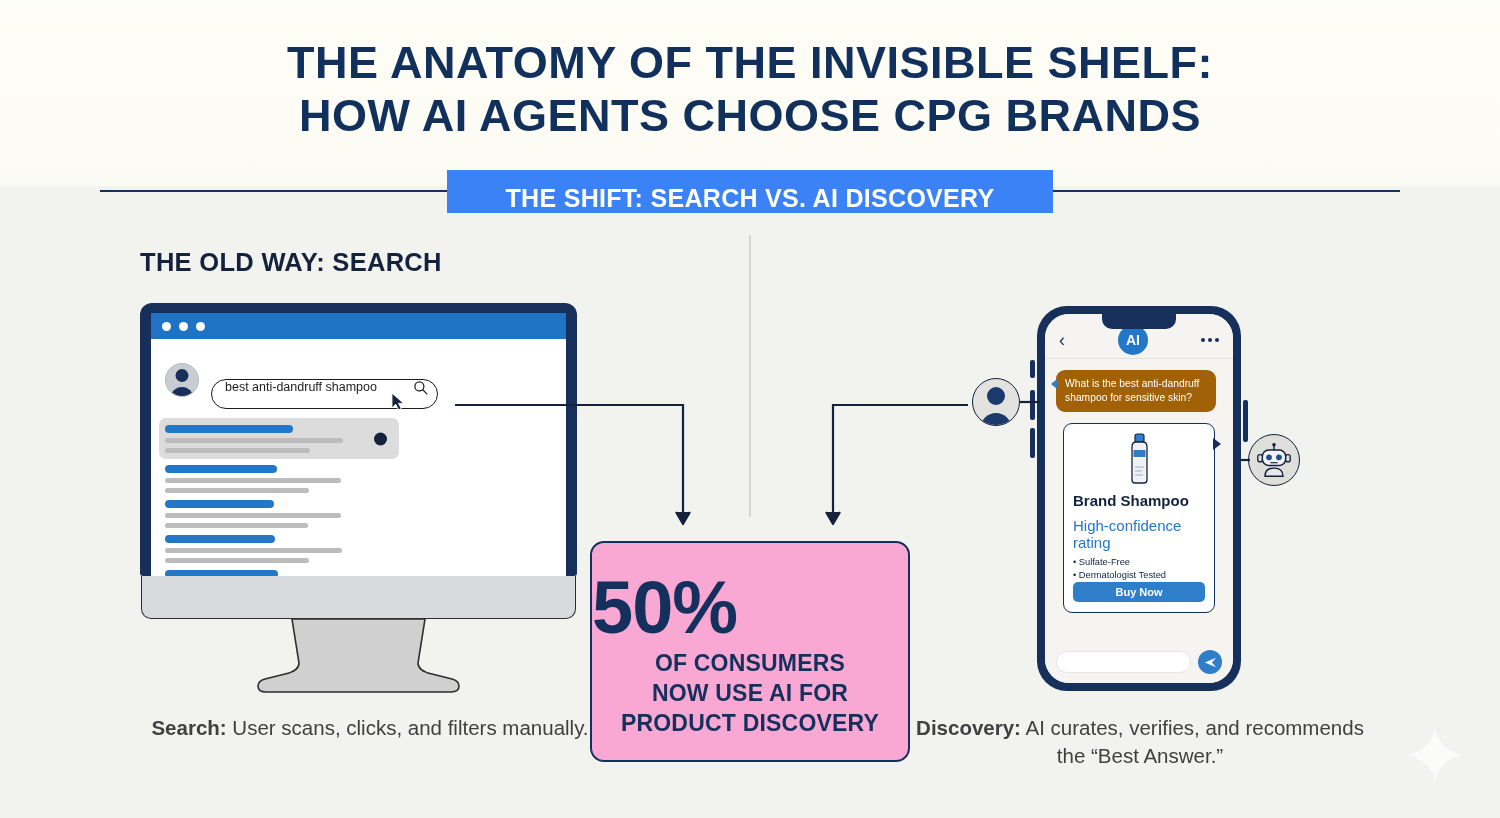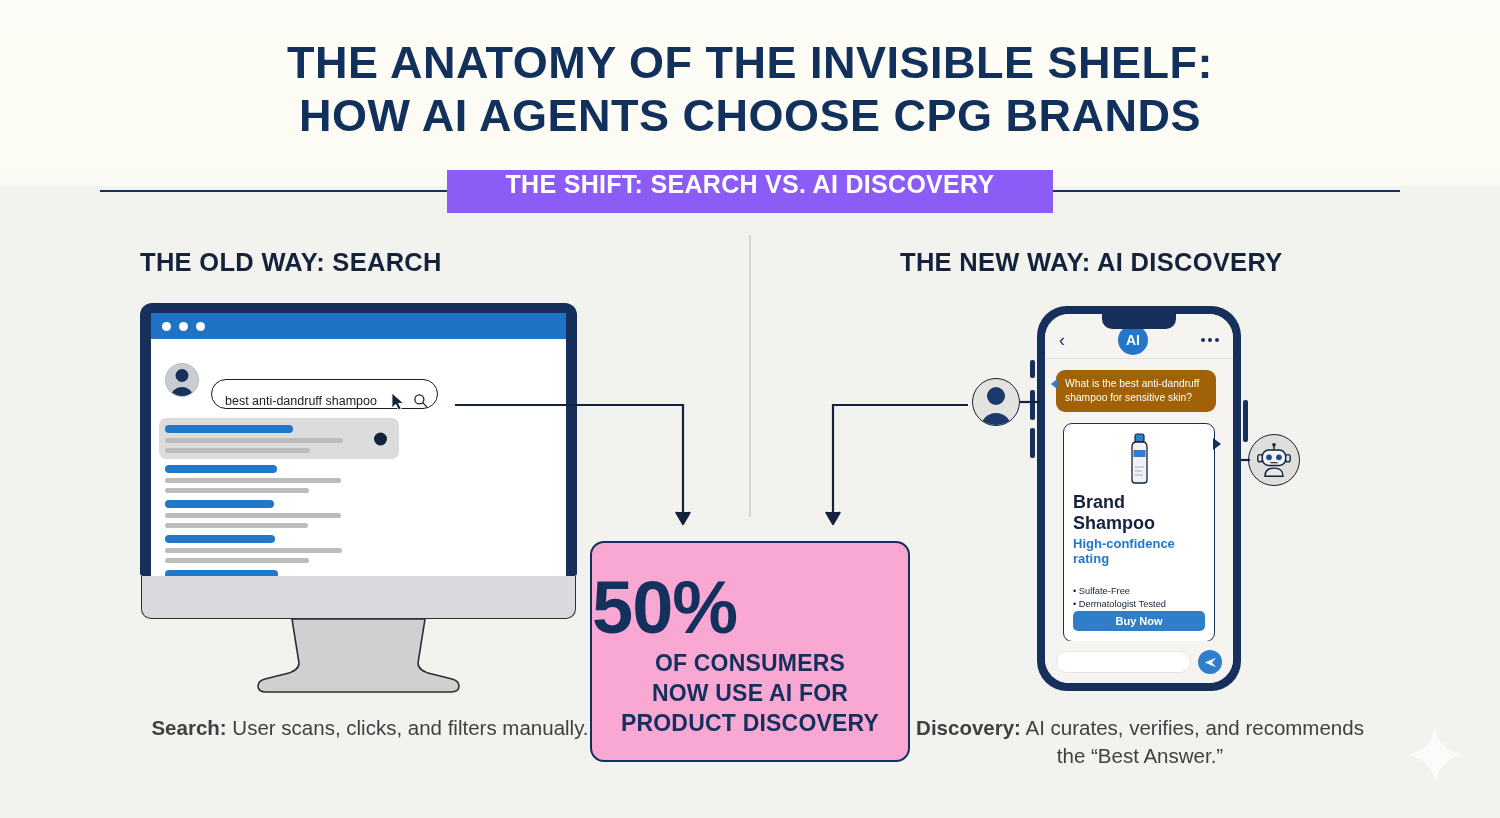--- a/index.html
+++ b/index.html
@@ -38,22 +38,22 @@
   .title .l2 { display: block; font-size: 45px; }
 
   
   .rule {
     position: absolute; left: 100px; top: 190px; width: 1300px; height: 2px;
     background: #14305c;
   }
   .banner {
     position: absolute; left: 447px; top: 170px;
     width: 606px; height: 43px;
-    background: #8b5cf6;
-    display: flex; align-items: flex-start; justify-content: center;
+    background: #3b82f6;
+    display: flex; align-items: flex-end; justify-content: center;
   }
   .banner span {
     color: #ffffff; font-weight: 800; font-size: 25px; letter-spacing: .3px;
     text-transform: uppercase;
   }
 
   
   .col-head {
     position: absolute; color: #14223c; font-weight: 800;
     font-size: 25.5px; letter-spacing: .3px; text-transform: uppercase;
@@ -100,21 +100,21 @@
   .avatar-sm .head {
     position: absolute; left: 50%; top: 5px; transform: translateX(-50%);
     width: 13px; height: 13px; border-radius: 50%; background: #16305b;
   }
   .avatar-sm .body {
     position: absolute; left: 50%; bottom: -8px; transform: translateX(-50%);
     width: 23px; height: 17px; border-radius: 12px 12px 0 0; background: #16305b;
   }
   .searchbox {
     width: 227px; height: 30px; border: 1.6px solid #1c1c1c;
-    border-radius: 16px; display: flex; align-items: flex-end;
+    border-radius: 16px; display: flex; align-items: flex-start;
     padding: 0 9px 0 13px; background: #fff; position: relative; margin-top: 28px;
   }
   .searchbox .q {
     flex: 1; font-size: 12.5px; color: #1c1c1c; white-space: nowrap;
     font-family: "Liberation Sans", sans-serif;
   }
   .mag { width: 15px; height: 15px; flex: none; }
   .cursor {
     position: absolute; left: 179px; top: 12px; width: 15px; height: 19px;
   }
@@ -178,22 +178,22 @@
     margin: 11px 0 0 7px; width: 152px;
     background: #fff; border: 1.4px solid #16305b; border-radius: 9px;
     padding: 9px 9px 10px 9px; position: relative;
   }
   .card:after {
     content: ""; position: absolute; right: -7px; top: 14px;
     border-top: 6px solid transparent; border-bottom: 6px solid transparent;
     border-left: 8px solid #16305b;
   }
   .bottle { width: 100%; display: flex; justify-content: center; margin-bottom: 7px; }
-  .prod-name { font-size: 18px; font-weight: 700; color: #14223c; margin-bottom: 2px; }
-  .prod-rating { font-size: 13px; font-weight: 700; color: #2277c8; margin-bottom: 19px; }
+  .prod-name { font-size: 15px; font-weight: 700; color: #14223c; margin-bottom: 8px; }
+  .prod-rating { font-size: 15px; font-weight: 400; color: #2277c8; margin-bottom: 5px; }
   .feat { font-size: 9.3px; color: #14223c; line-height: 13px; }
   .buy {
     height: 20px; background: #2f7ec9; border-radius: 5px;
     color: #fff; font-size: 11px; font-weight: 700;
     display: flex; align-items: center; justify-content: center;
   }
   .phone-input {
     position: absolute; left: 0; bottom: 0; width: 100%; height: 42px;
     display: flex; align-items: center; gap: 7px; padding: 0 11px;
     background: #f5f4f1;
@@ -272,21 +272,20 @@
     <span>THE ANATOMY OF THE INVISIBLE SHELF:</span>
     <span class="l2">HOW AI AGENTS CHOOSE CPG BRANDS</span>
   </div>
 
   <div class="rule"></div>
   <div class="banner">
     <span>THE SHIFT: SEARCH VS. AI DISCOVERY</span>
   </div>
 
   <div class="col-head" id="head-left">THE OLD WAY: SEARCH</div>
-  <div class="col-head" id="head-right">THE NEW WAY: AI DISCOVERY</div>
 
   <div class="divider"></div>
 
   <div class="monitor">
     <div class="mon-body">
       <div class="mon-screen">
 
         <div class="browser-bar">
           <span class="dot"></span>
           <span class="dot"></span>

